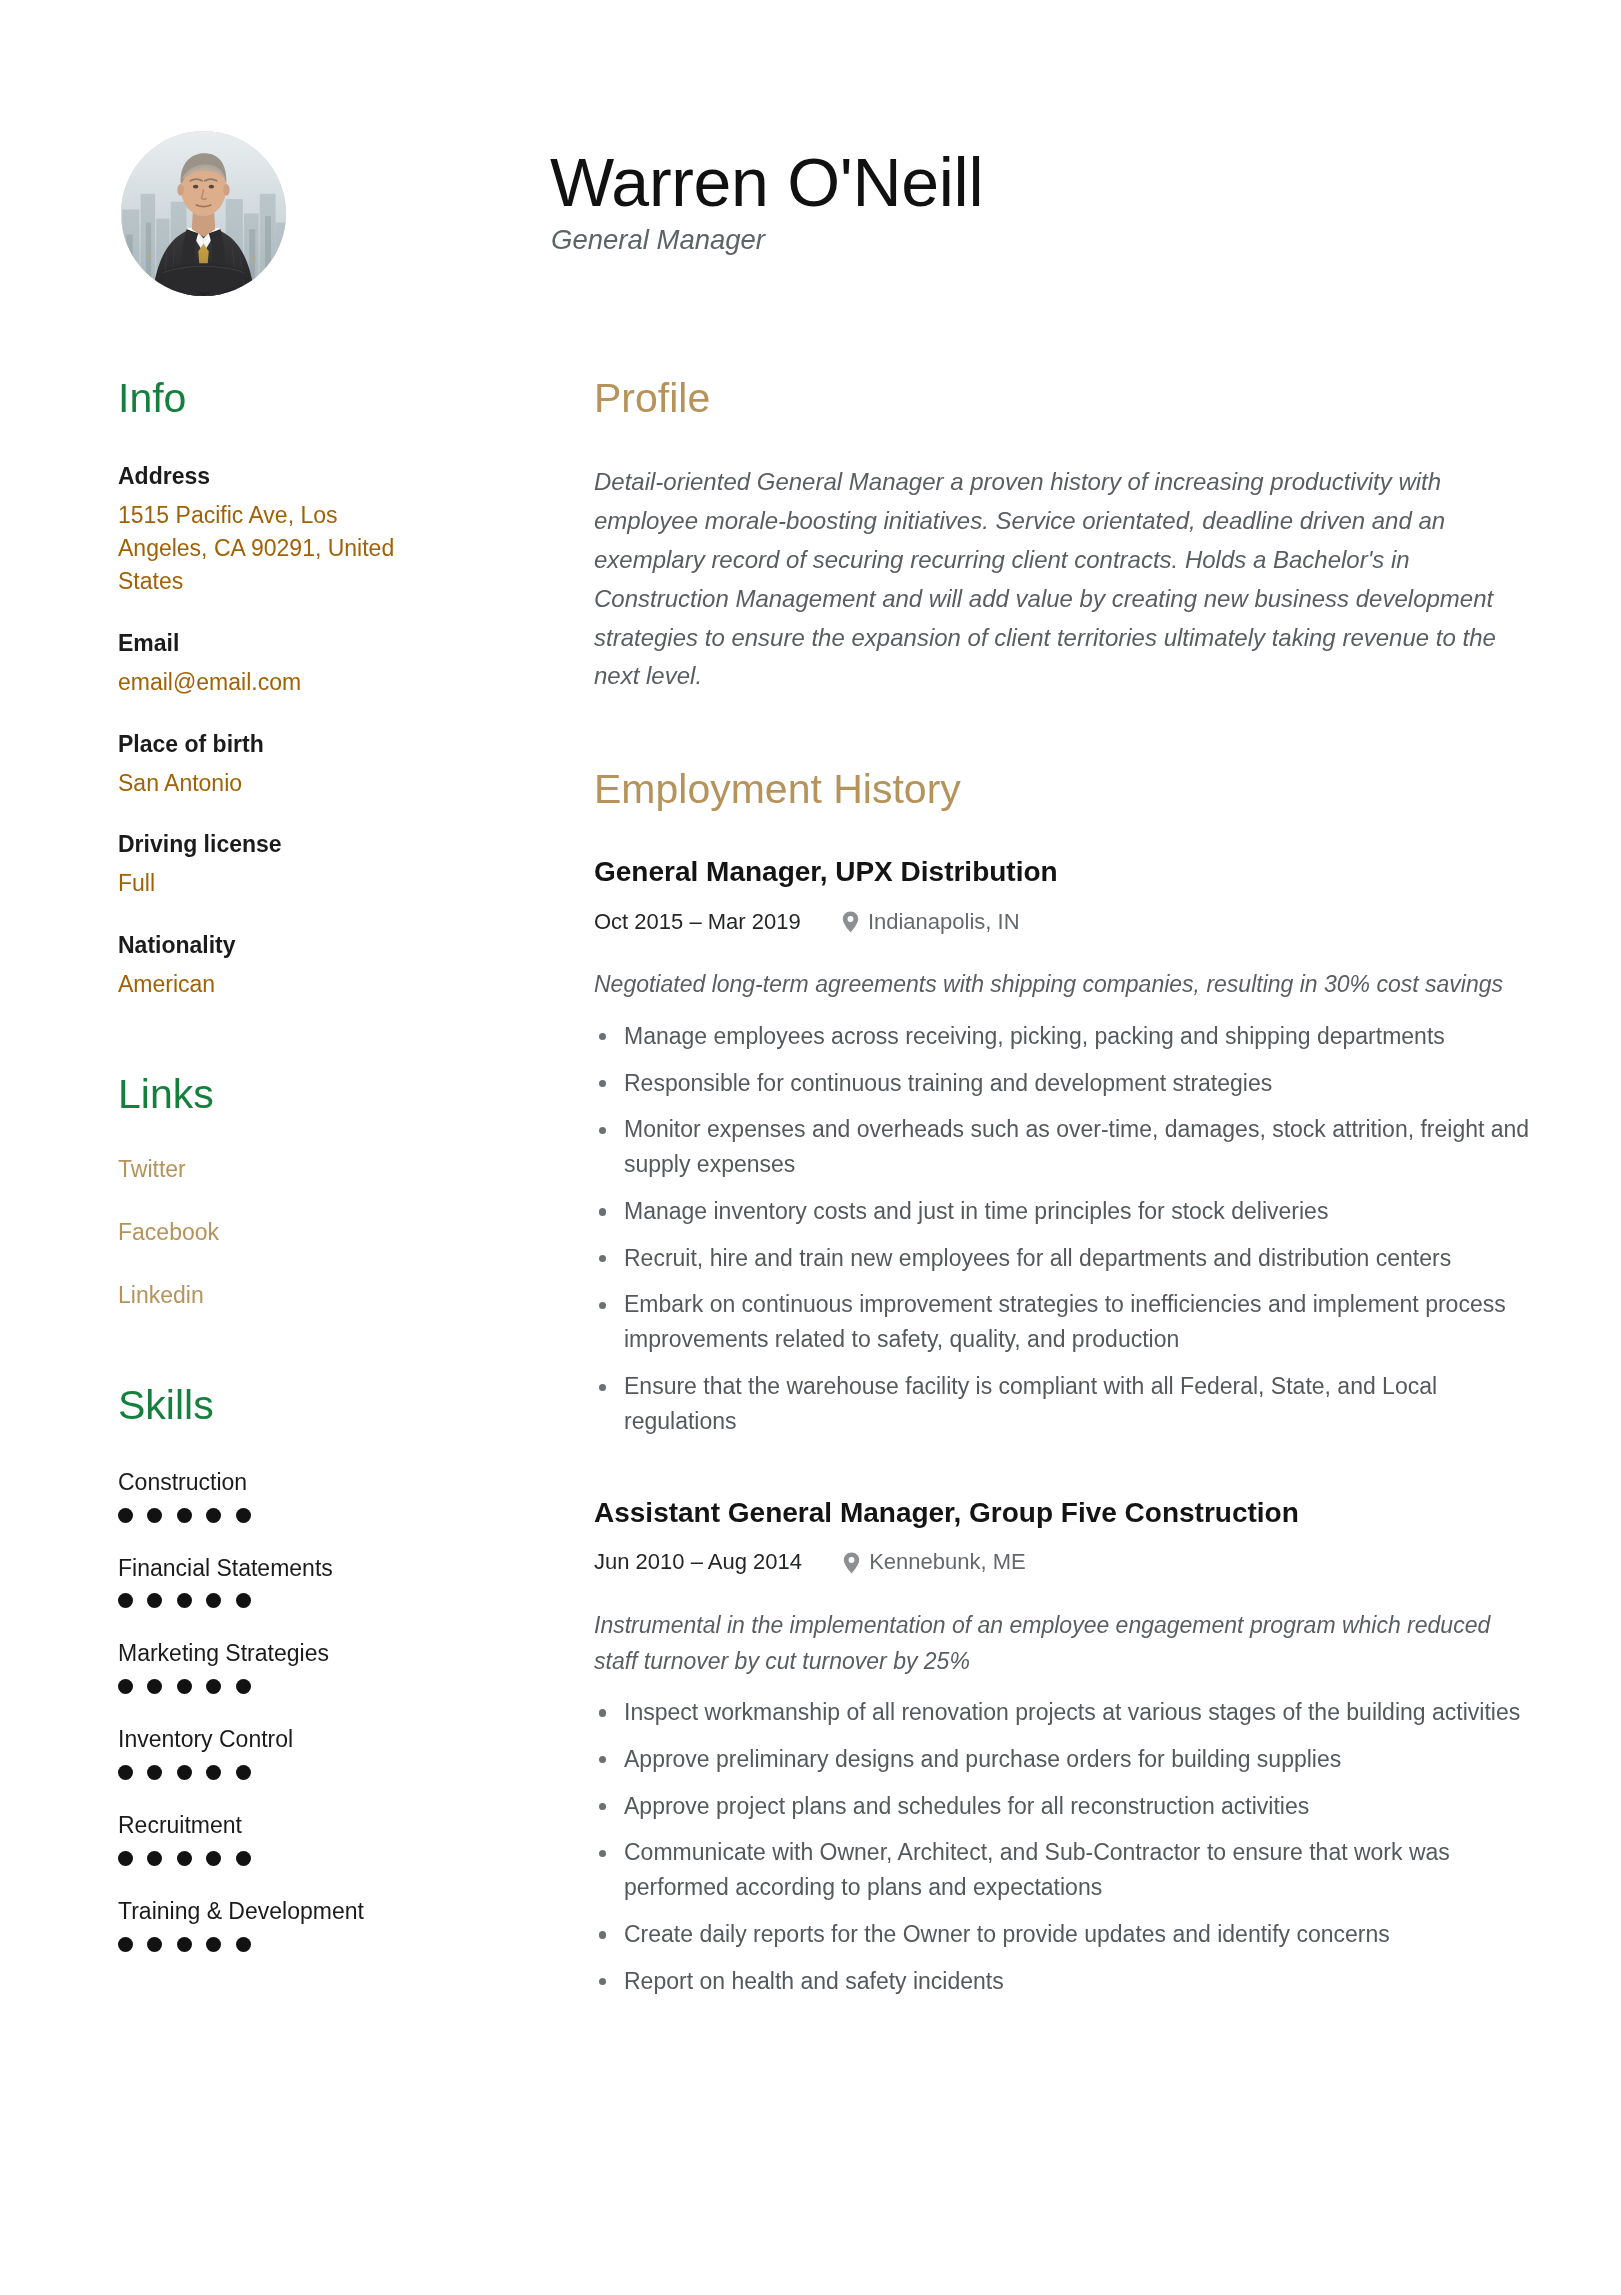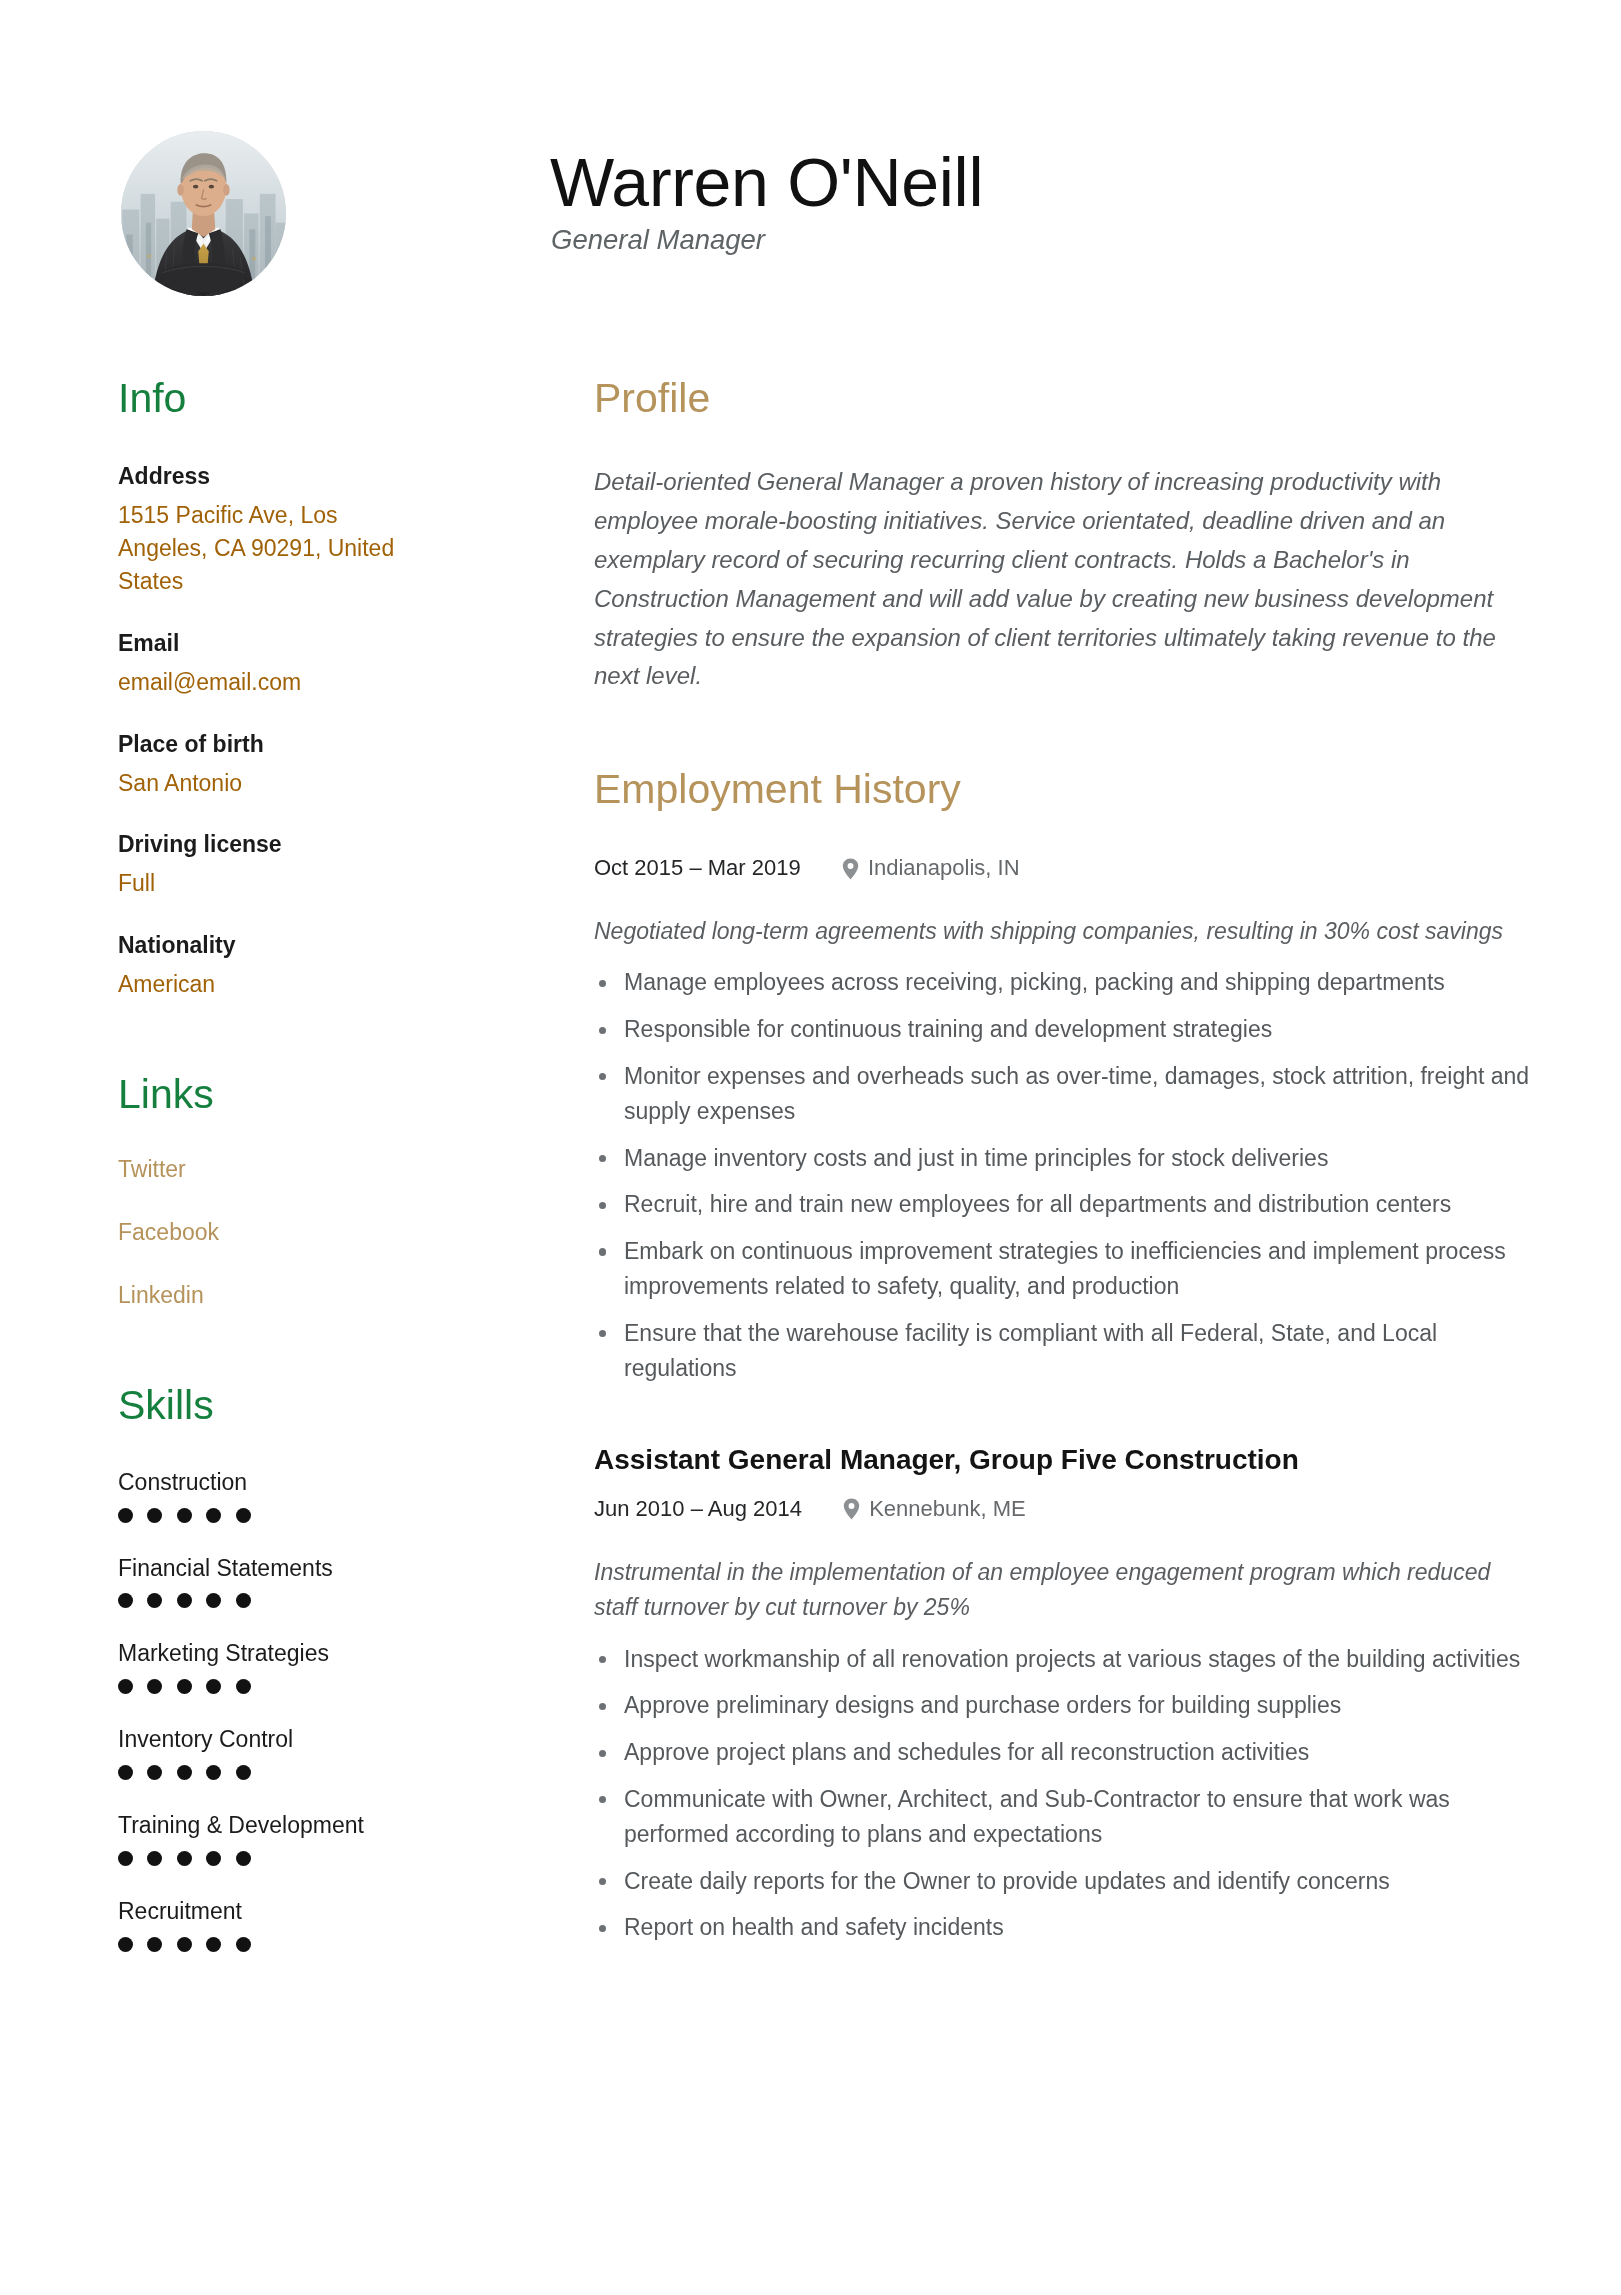--- a/index.html
+++ b/index.html
@@ -369,31 +369,31 @@
       <div class="skill-name">Inventory Control</div>
       <div class="skill-dots">
           <span class="dot"></span>
           <span class="dot"></span>
           <span class="dot"></span>
           <span class="dot"></span>
           <span class="dot"></span>
         </div>
     </div>
     <div class="skill-block">
+      <div class="skill-name">Recruitment</div>
+      <div class="skill-dots">
+          <span class="dot"></span>
+          <span class="dot"></span>
+          <span class="dot"></span>
+          <span class="dot"></span>
+          <span class="dot"></span>
+        </div>
+    </div>
+    <div class="skill-block">
       <div class="skill-name">Training &amp; Development</div>
-      <div class="skill-dots">
-          <span class="dot"></span>
-          <span class="dot"></span>
-          <span class="dot"></span>
-          <span class="dot"></span>
-          <span class="dot"></span>
-        </div>
-    </div>
-    <div class="skill-block">
-      <div class="skill-name">Recruitment</div>
       <div class="skill-dots">
           <span class="dot"></span>
           <span class="dot"></span>
           <span class="dot"></span>
           <span class="dot"></span>
           <span class="dot"></span>
         </div>
     </div>
 
   </aside>
@@ -401,20 +401,21 @@
   <main class="main">
 
     <h2 class="main-heading">Profile</h2>
     <p class="profile-text">Detail-oriented General Manager a proven history of increasing productivity with employee morale-boosting initiatives. Service orientated, deadline driven and an exemplary record of securing recurring client contracts. Holds a Bachelor's in Construction Management and will add value by creating new business development strategies to ensure the expansion of client territories ultimately taking revenue to the next level.</p>
 
     <div class="section-gap"></div>
 
     <h2 class="main-heading">Employment History</h2>
 
     <section class="job">
+      <div class="job-title">General Manager, UPX Distribution</div>
       <div class="job-meta">
         <span class="job-dates">Oct 2015 – Mar 2019</span>
         <span class="job-loc">
           <svg class="pin-icon" viewBox="0 0 24 32" xmlns="http://www.w3.org/2000/svg">
             <path d="M12 0.8 C5.6 0.8 0.8 5.6 0.8 11.8 C0.8 19.6 12 31.2 12 31.2 S23.2 19.6 23.2 11.8 C23.2 5.6 18.4 0.8 12 0.8 Z" fill="#8d9093"></path>
             <circle cx="12" cy="11.6" r="4.3" fill="#ffffff"></circle>
           </svg>
           <span>Indianapolis, IN</span>
         </span>
       </div>

